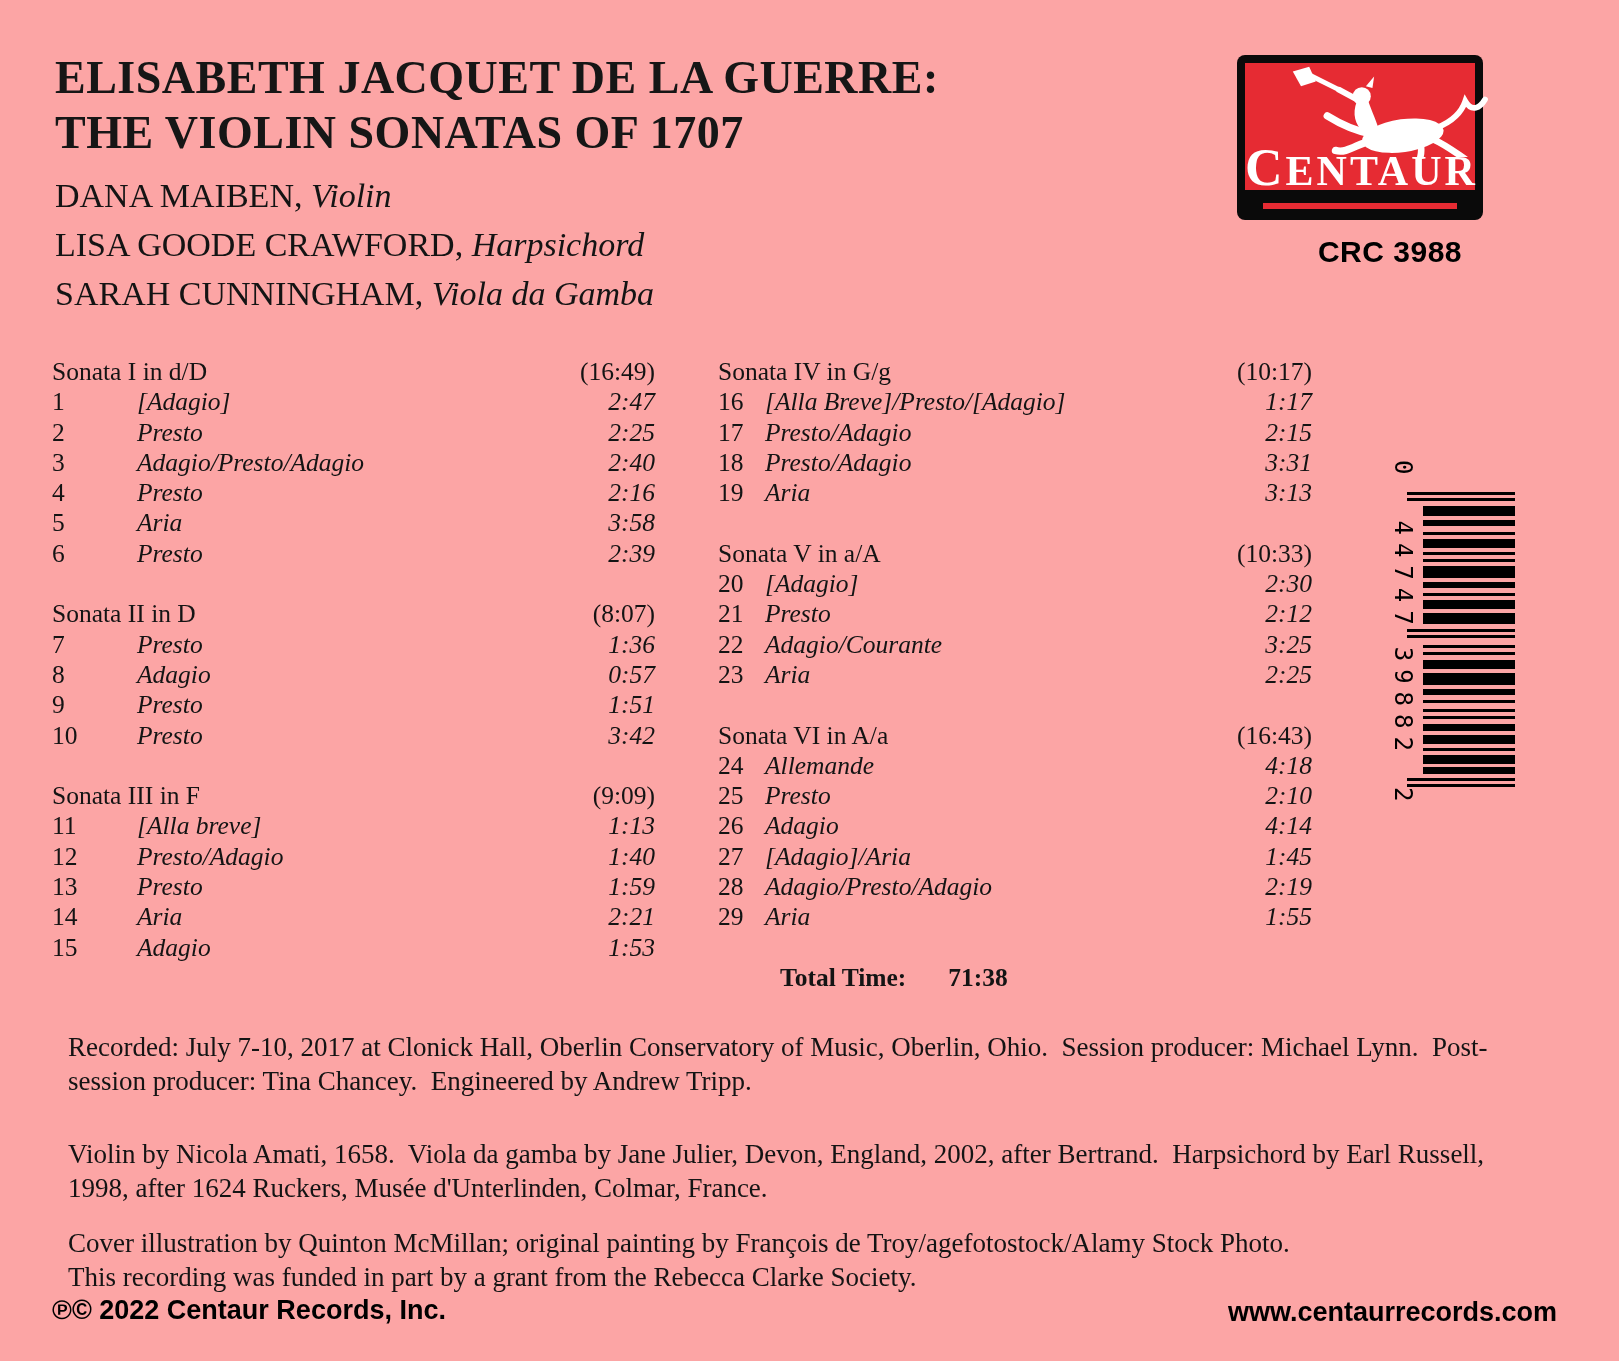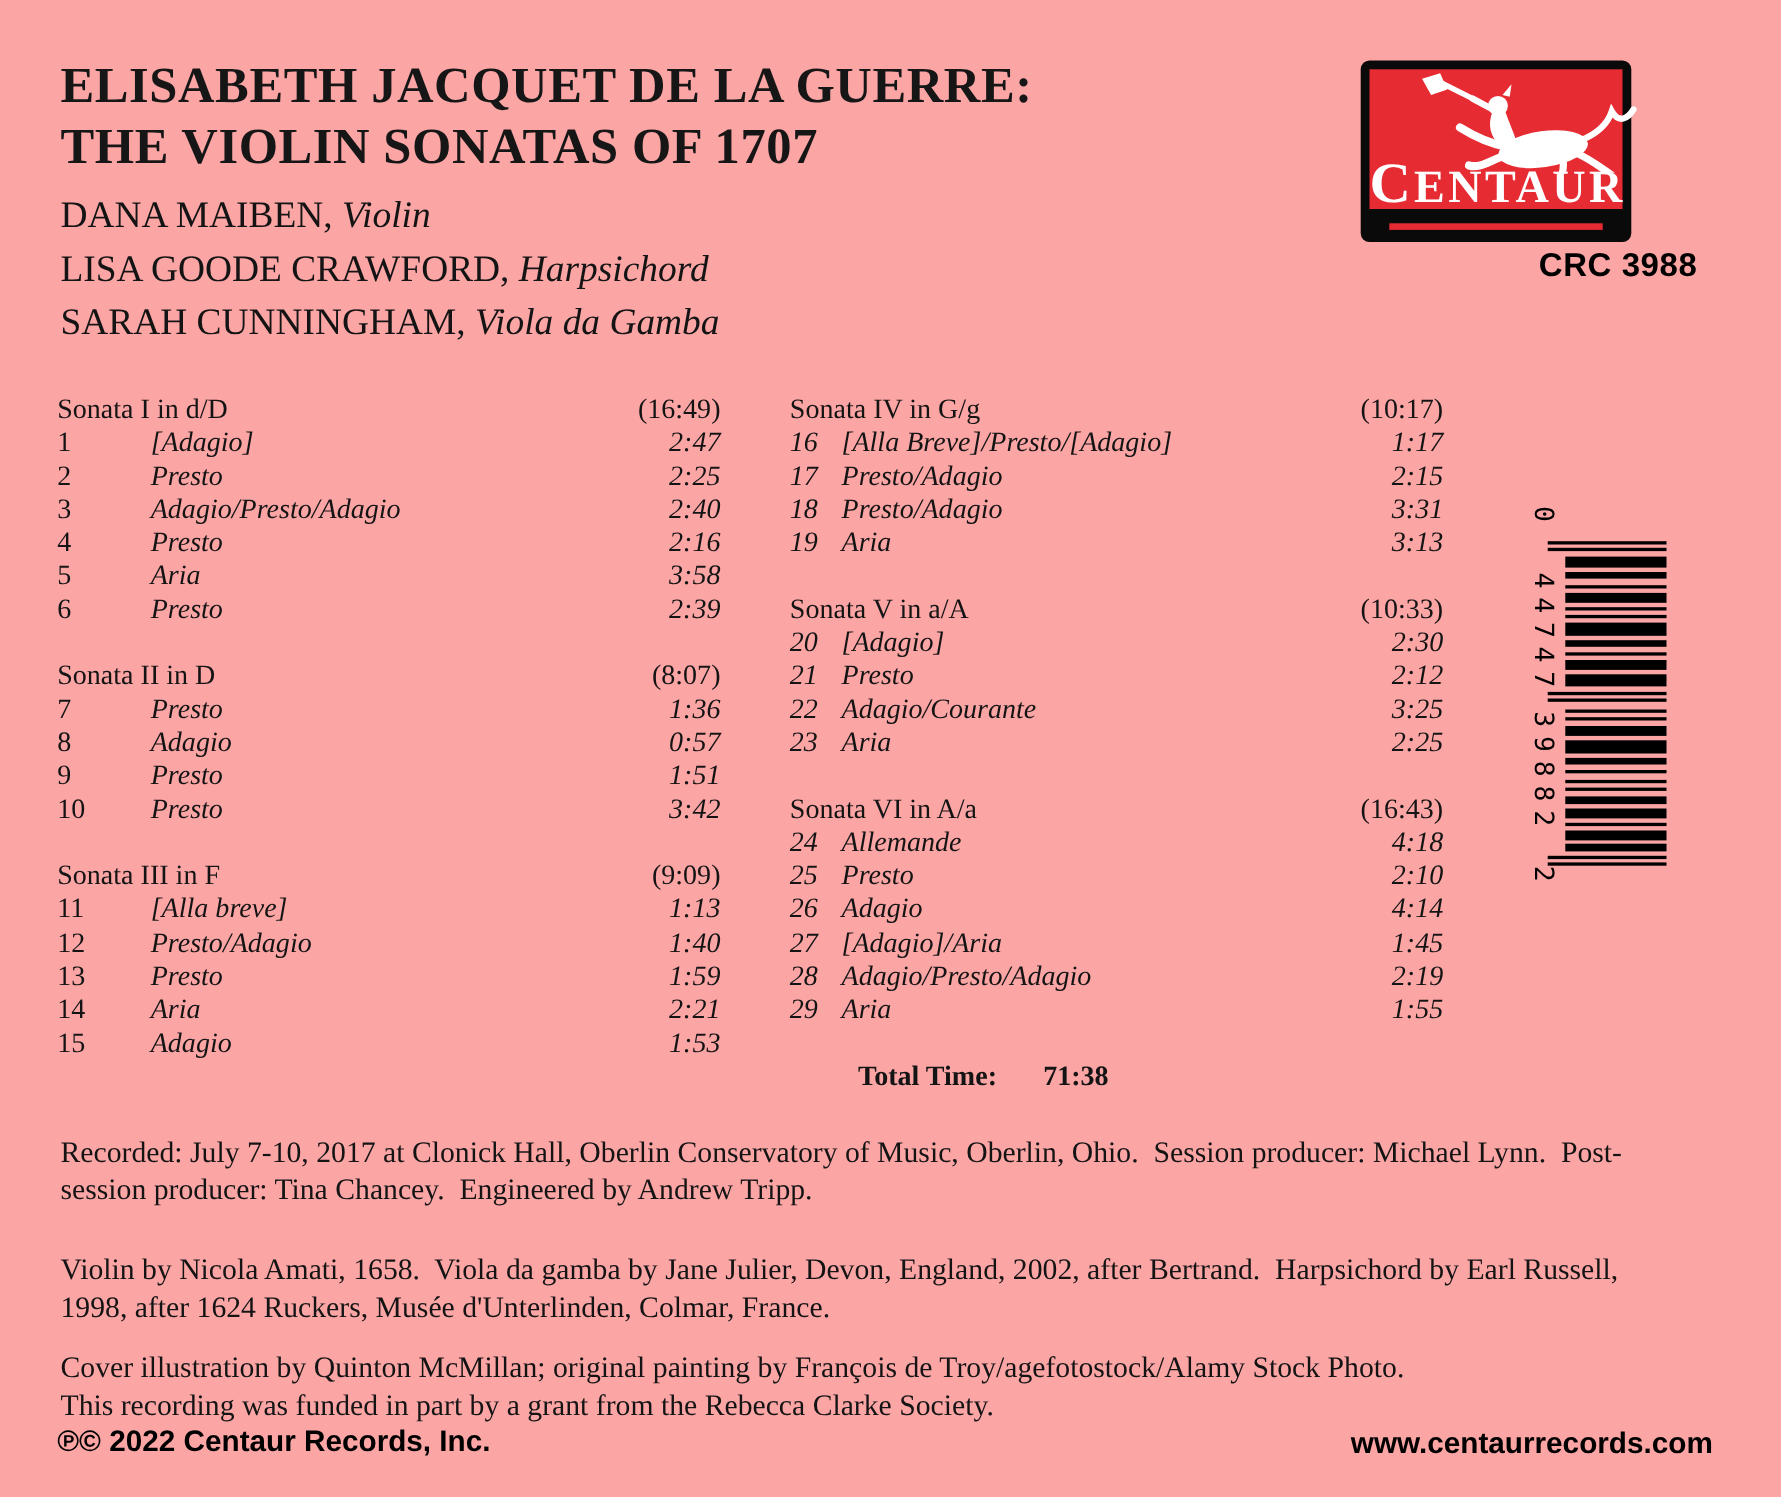--- a/index.html
+++ b/index.html
@@ -19,31 +19,31 @@
   
   .logo-block { position:absolute; left:1237px; top:55px; width:306px; }
   .logo-frame { position:relative; width:246px; height:165px; background:#0a0a0a; border-radius:8px; }
   .logo-red { position:absolute; left:8px; top:8px; right:8px; height:127px; }
   .logo-art { position:absolute; left:50%; top:2px; transform:translateX(-46%); }
   .logo-word { position:absolute; bottom:-4px; width:100%; text-align:center; color:#ffffff;
                font-weight:bold; letter-spacing:3px; line-height:1; }
   .logo-word .cap { font-size:52px; }
   .logo-word .rest { font-size:42px; }
   .logo-underline { position:absolute; left:26px; right:26px; bottom:11px; height:6px; }
-  .catalog { margin-top:5px; text-align:right; font-family:"Liberation Sans","DejaVu Sans",sans-serif;
+  .catalog { margin-top:15px; text-align:center; font-family:"Liberation Sans","DejaVu Sans",sans-serif;
              font-weight:bold; font-size:30px; letter-spacing:0.5px; color:#000; }
 
   
   .track-col { position:absolute; top:357px; font-size:25.5px; line-height:30.3px; }
   .col-left  { left:52px;  width:603px; }
   .col-right { left:718px; width:594px; }
   .trow, .thead, .total-row { display:flex; height:30.3px; white-space:nowrap; }
   .thead .stitle { flex:1; }
   .trow .no { width:85px; }
-  .col-right .trow .no { width:47px;font-style:italic; }
+  .col-right .trow .no { width:47px; }
   .trow .tname { flex:1; font-style:italic; }
   .trow .ttime { font-style:italic; }
   .spacer { height:30.3px; }
   .total-row { font-weight:bold; padding-left:62px; }
   .total-row .total-time { margin-left:42px; }
 
   
   .barcode-digits {
     position:absolute; left:1417px; top:460px;
     transform:rotate(90deg); transform-origin:0 0;
@@ -51,21 +51,21 @@
     white-space:nowrap; color:#000;
   }
   .barcode-digits .bd0 { margin-right:38px; }
   .barcode-digits .bd1 { margin-right:14px; }
   .barcode-digits .bd2 { margin-right:28px; }
   .barcode-bars { position:absolute; left:1407px; top:492px; width:108px; }
   .bc-bar { margin-left:auto; width:92px; background:#000; }
   .bc-bar.long { width:108px; }
 
   
-  .credits { position:absolute; left:55px; top:1031px; width:1516px; font-size:27px; }
+  .credits { position:absolute; left:68px; top:1031px; width:1516px; font-size:27px; }
   .credit-line { line-height:33.5px; white-space:pre; }
   .credit-para.p2 { margin-top:40px; }
   .credit-para.p3 { margin-top:22px; }
   .footer-copyright {
     position:absolute; left:52px; top:1295px;
     font-family:"Liberation Sans","DejaVu Sans",sans-serif; font-weight:bold; font-size:27px; color:#000;
   }
   .footer-site {
     position:absolute; left:1228px; top:1297px;
     font-family:"Liberation Sans","DejaVu Sans",sans-serif; font-weight:bold; font-size:27px; color:#000;

